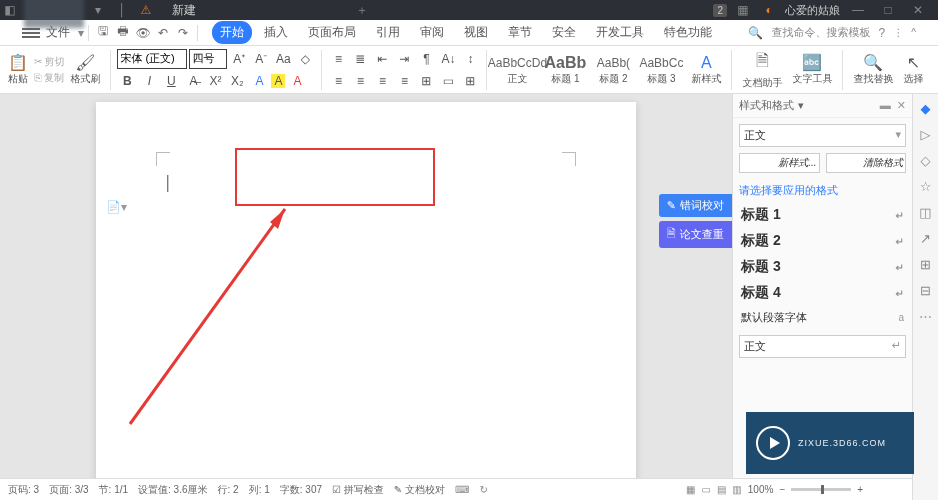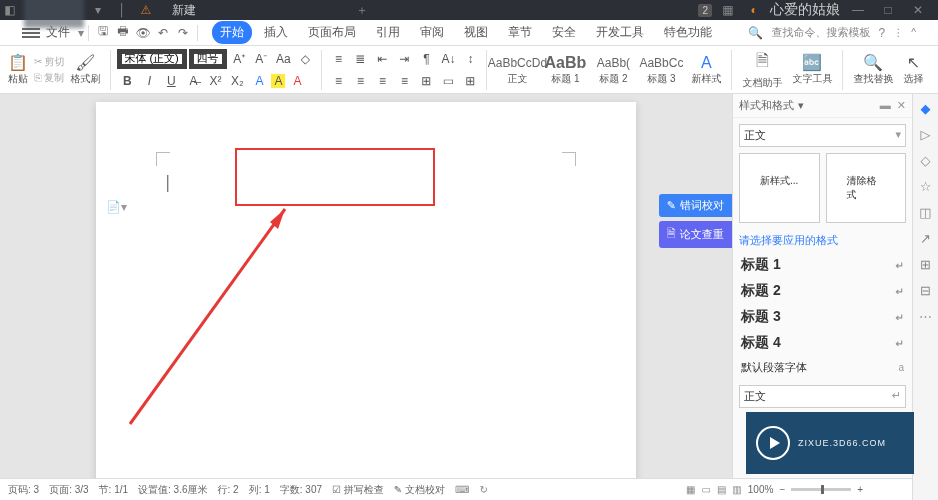--- a/index.html
+++ b/index.html
@@ -6,21 +6,21 @@
     body { width: 938px; height: 500px; background: #f0f0f0; font-size: 12px; color: #333; overflow: hidden; position: relative; }
     
     
     .titlebar { height: 20px; background: #2c2f36; display: flex; align-items: center; color: #aaa; }
     .titlebar-left { display: flex; align-items: center; gap: 4px; }
     .tb-icon { width: 20px; height: 20px; display: flex; align-items: center; justify-content: center; color: #888; }
     .tb-tab { padding: 0 12px; height: 36px; display: flex; align-items: center; color: #ccc; }
     .tb-tab.blurred { background: #4a5560; width: 60px; filter: blur(2px); opacity: 0.6; }
     .titlebar-right { margin-left: auto; display: flex; align-items: center; gap: 6px; padding-right: 8px; }
     .tb-badge { background: #555; color: #ccc; padding: 1px 4px; border-radius: 2px; font-size: 10px; }
-    .tb-user { color: #ccc; font-size: 14px; }
+    .tb-user { color: #ccc; font-size: 11px; }
     .win-btn { width: 24px; text-align: center; color: #888; font-size: 12px; }
     .warn { color: #e67e22; }
     
     
     .menubar { height: 26px; background: #fff; border-bottom: 1px solid #ddd; display: flex; align-items: center; padding: 0 22px; }
     .hamburger { width: 18px; display: flex; flex-direction: column; gap: 2px; margin-right: 6px; }
     .hamburger span { height: 2px; background: #666; }
     .menu-file { color: #555; margin-right: 8px; }
     .menu-sep { width: 1px; height: 16px; background: #ddd; margin: 0 4px; }
     .menu-iconbtn { width: 20px; height: 20px; display: flex; align-items: center; justify-content: center; color: #666; }
@@ -31,21 +31,21 @@
     .search-hint { font-size: 11px; }
     
     
     .ribbon { height: 48px; background: #fff; border-bottom: 1px solid #ddd; display: flex; align-items: center; padding: 0 4px; gap: 2px; }
     .ribbon-vgroup { display: flex; flex-direction: column; align-items: center; justify-content: center; padding: 0 4px; font-size: 10px; color: #555; }
     .ribbon-vgroup .icon { font-size: 16px; color: #555; }
     .ribbon-col { display: flex; flex-direction: column; gap: 2px; }
     .ribbon-row { display: flex; align-items: center; gap: 2px; }
     .ribbon-btn { width: 20px; height: 20px; display: flex; align-items: center; justify-content: center; color: #555; font-size: 12px; }
     .ribbon-sep { width: 1px; height: 40px; background: #e0e0e0; margin: 0 4px; }
-    .font-select { border: 5px solid #404040; height: 20px; font-size: 11px; padding: 0 2px; background: #fff; }
+    .font-select { border: 1px solid #404040; height: 20px; font-size: 11px; padding: 0 2px; background: #fff; }
     .font-select.name { width: 70px; }
     .font-select.size { width: 38px; }
     .style-preview { display: flex; align-items: center; gap: 0; }
     .style-box { display: flex; flex-direction: column; align-items: center; width: 48px; padding: 2px; }
     .style-box .prev { font-size: 12px; color: #666; height: 18px; display: flex; align-items: center; }
     .style-box.big .prev { font-size: 16px; font-weight: bold; }
     .style-box .lbl { font-size: 10px; color: #555; }
     
     
     .workarea { display: flex; height: 414px; }
@@ -64,21 +64,21 @@
     .side-tag { padding: 4px 8px; color: #fff; font-size: 11px; border-radius: 3px 0 0 3px; display: flex; align-items: center; gap: 4px; }
     .side-tag.blue { background: #3b82f6; }
     .side-tag.purple { background: #6366f1; }
     
     
     .stylespane { width: 180px; background: #fafafa; border-left: 1px solid #ddd; display: flex; flex-direction: column; font-size: 11px; }
     .sp-header { display: flex; align-items: center; padding: 4px 6px; border-bottom: 1px solid #eee; color: #666; }
     .sp-close { margin-left: auto; display: flex; gap: 6px; color: #999; }
     .sp-select { margin: 6px; width: calc(100% - 12px); border: 1px solid #ccc; padding: 3px 4px; background: #fff; }
     .sp-btns { display: flex; gap: 6px; padding: 0 6px 6px; }
-    .sp-btn { flex: 1; border: 1px solid #ccc; background: #fff; padding: 20px; font-size: 10px; text-align: left; }
+    .sp-btn { flex: 1; border: 1px solid #ccc; background: #fff; padding: 2px; font-size: 10px; text-align: right; font-style: italic; }
     .sp-label { padding: 4px 6px; color: #2e7dff; font-size: 11px; }
     .sp-list { padding: 0 6px; }
     .sp-item { padding: 4px 2px; display: flex; align-items: center; font-size: 14px; color: #333; }
     .sp-item .ret { margin-left: auto; color: #999; font-size: 10px; }
     .sp-item.bold { font-weight: bold; }
     .sp-item.small { font-size: 11px; }
     .sp-input { margin: 6px; width: calc(100% - 12px); border: 1px solid #ccc; padding: 3px 4px; background: #fff; font-size: 11px; display: flex; }
     .sp-input .ret { margin-left: auto; color: #999; }
     
     

